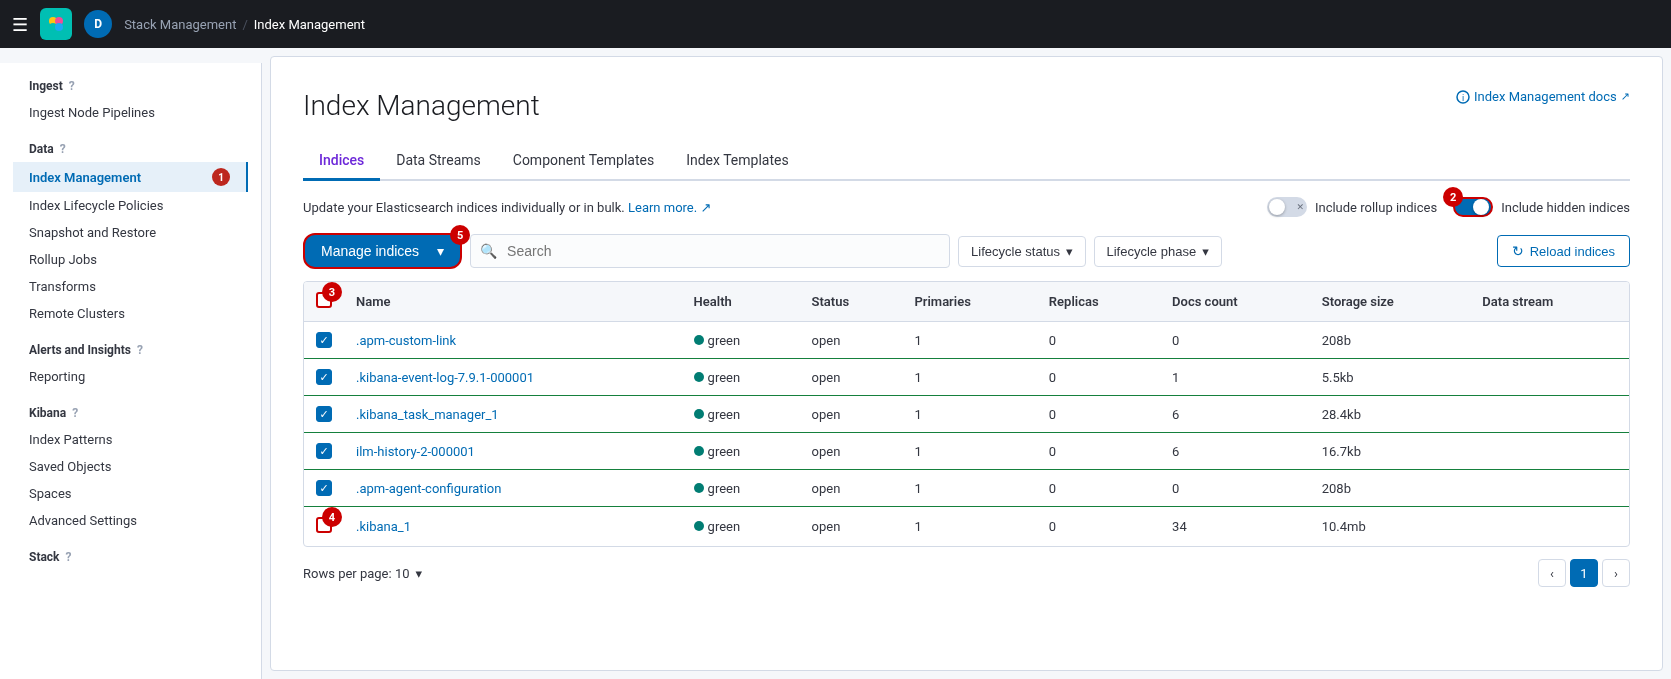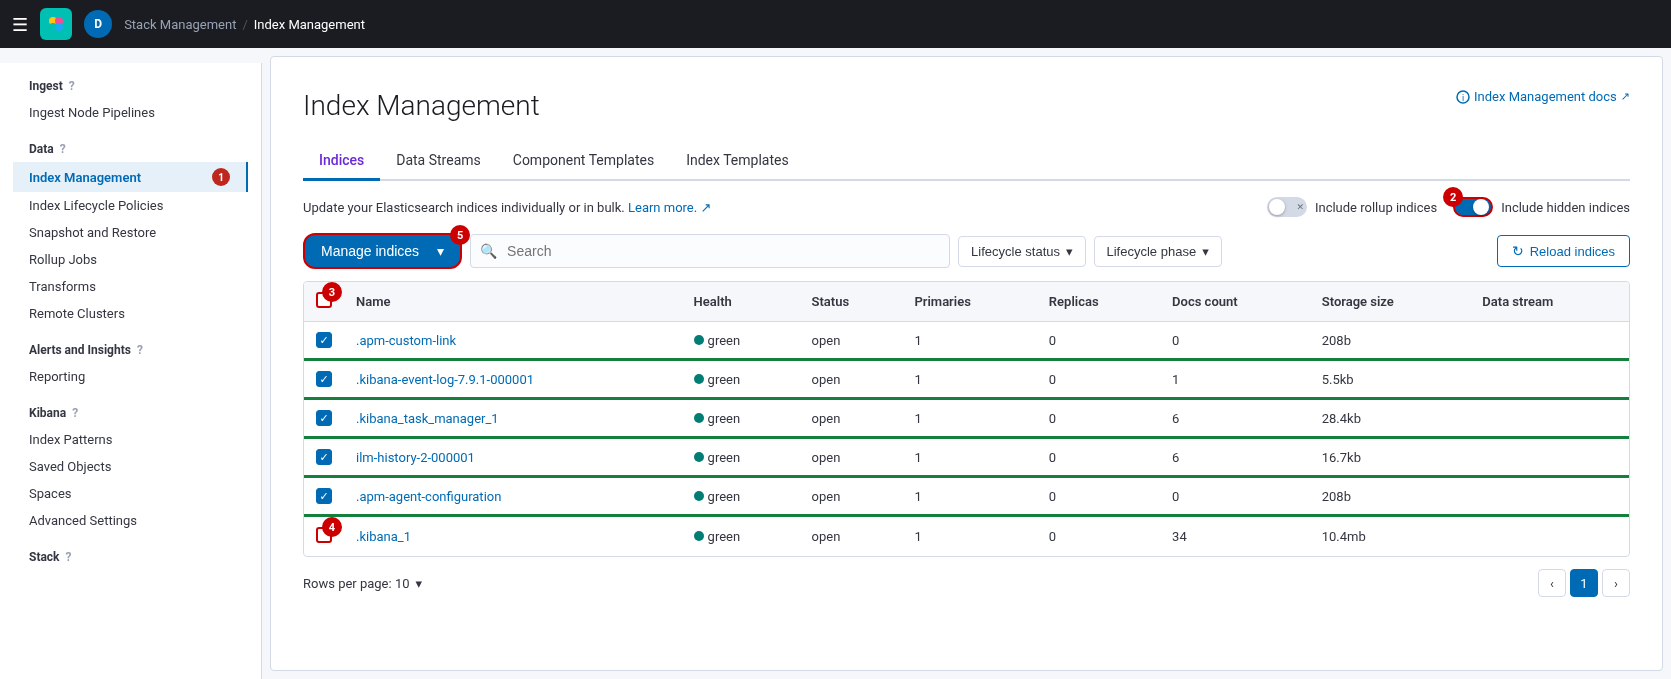--- a/index.html
+++ b/index.html
@@ -59,21 +59,21 @@
     .search-box input { width: 100%; padding: 8px 12px 8px 36px; border: 1px solid #d3dae6; border-radius: 4px; font-size: 14px; color: #343741; background: #fbfcfd; }
     .search-icon-pos { position: absolute; left: 10px; top: 50%; transform: translateY(-50%); color: #69707d; }
     .filter-btn { padding: 7px 12px; border: 1px solid #d3dae6; border-radius: 4px; background: white; font-size: 13px; cursor: pointer; display: flex; align-items: center; gap: 6px; color: #343741; }
     .reload-btn { padding: 7px 14px; border: 1px solid #006bb4; border-radius: 4px; background: white; font-size: 13px; cursor: pointer; display: flex; align-items: center; gap: 6px; color: #006bb4; margin-left: auto; }
 
     
     .table-wrap { border: 1px solid #d3dae6; border-radius: 4px; overflow: hidden; }
     table { width: 100%; border-collapse: collapse; }
     thead { background: #f5f7fa; }
     th { padding: 10px 12px; text-align: left; font-size: 13px; font-weight: 600; color: #343741; border-bottom: 1px solid #d3dae6; white-space: nowrap; }
-    td { padding: 10px 12px; font-size: 13px; color: #343741; border-bottom: 3px solid #15803d; }
+    td { padding: 10px 12px; font-size: 13px; color: #343741; border-bottom: 1px solid #15803d; }
     tr:last-child td { border-bottom: none; }
     .th-check { width: 36px; }
     .checkbox { width: 16px; height: 16px; border: 1px solid #d3dae6; border-radius: 3px; background: white; cursor: pointer; display: flex; align-items: center; justify-content: center; }
     .checkbox.checked { background: #006bb4; border-color: #006bb4; }
     .checkbox.checked::after { content: '✓'; color: white; font-size: 11px; }
     .checkbox.outline-red { border: 2px solid #cc0000; }
     .health-dot { width: 10px; height: 10px; border-radius: 50%; display: inline-block; margin-right: 4px; }
     .health-green { background: #017d73; }
     .index-link { color: #006bb4; text-decoration: none; font-size: 13px; }
 

